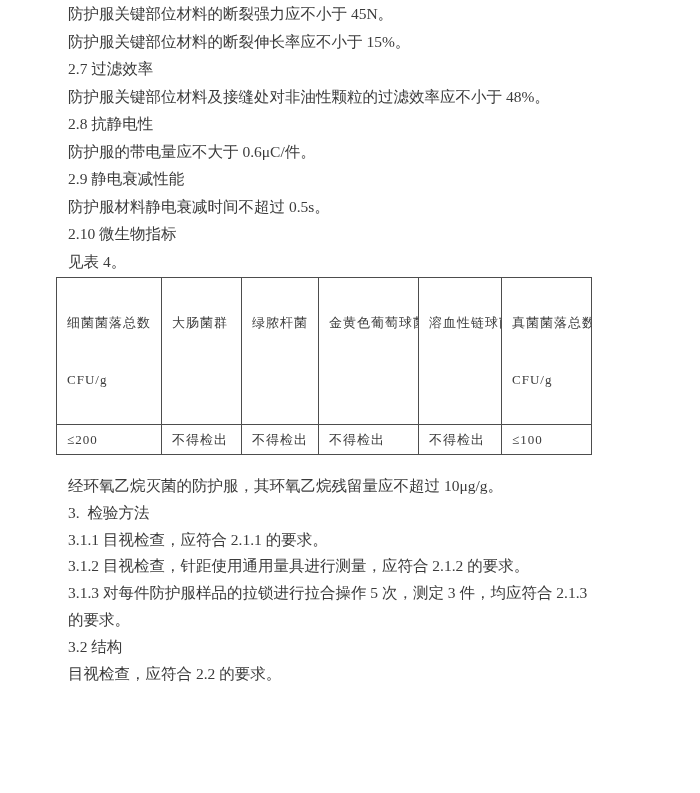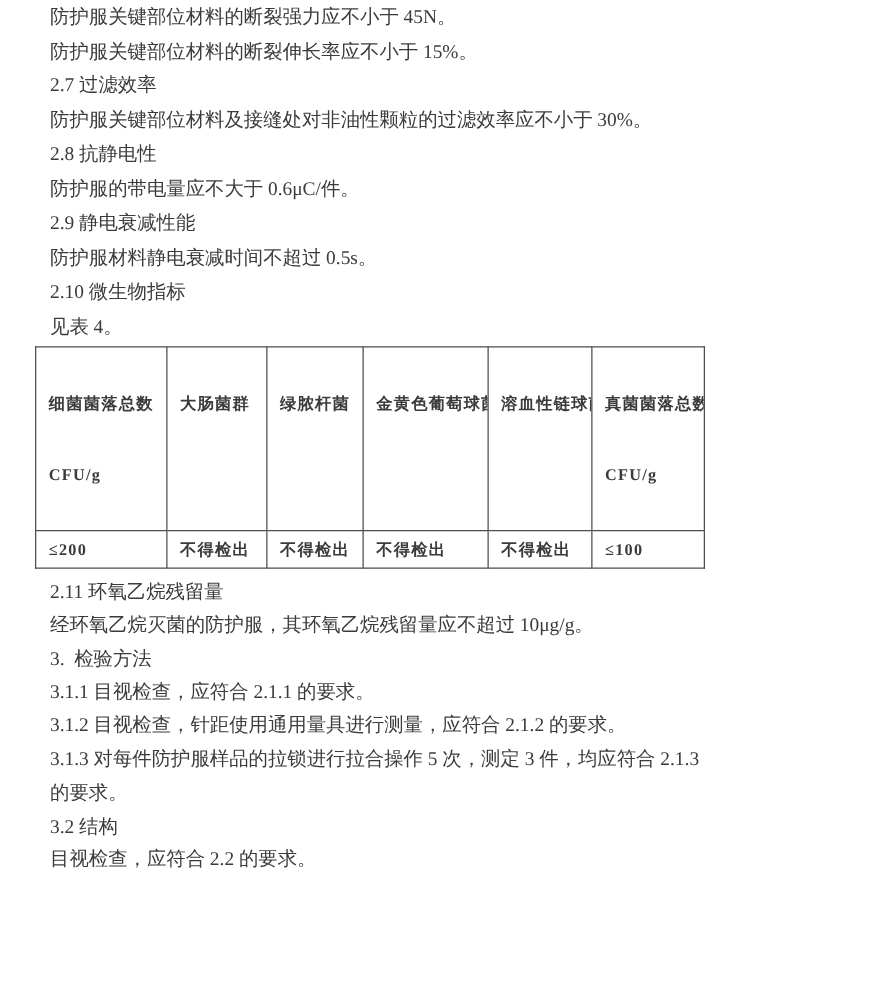--- a/index.html
+++ b/index.html
@@ -1,38 +1,37 @@
 <!DOCTYPE html>
 <html><head>
 <meta charset="utf-8">
 <style>
   html,body {margin:0; padding:0; background:#ffffff;}
   .page {
     position:relative;
     width:700px; height:793px;
     box-sizing:border-box;
-    padding:0 0 0 40px;
+    padding:0 0 0 68px;
     background:#ffffff;
     overflow:hidden;
     font-family:"Liberation Serif","DejaVu Serif",serif;
     color:#3b3b3b;
   }
   .line {
     height:27.5px; line-height:27.5px;
     font-size:15.5px;
     white-space:pre;
   }
   .post .line {height:26.8px; line-height:26.8px;}
   .line.bold {font-weight:normal;}
   table.doc-table {
     border-collapse:collapse;
     table-layout:fixed;
     width:535px;
-    margin:2px 0 6px -12px;
-    font-weight:bold;
+    margin:2px 0 18px -12px;
   }
   table.doc-table td {
     border:1px solid #4d4d4d;
     padding:0 0 0 10px;
     font-size:13px;
     letter-spacing:1px;
     white-space:pre;
     overflow:hidden;
   }
   .header-row td {vertical-align:top; padding-top:2px; height:50px;}
@@ -40,21 +39,21 @@
   .value-row td {height:29px; vertical-align:middle;}
 </style>
 </head>
 <body>
 
 <div class="page">
 
   <div class="line">防护服关键部位材料的断裂强力应不小于 45N。</div>
   <div class="line">防护服关键部位材料的断裂伸长率应不小于 15%。</div>
   <div class="line">2.7 过滤效率</div>
-  <div class="line">防护服关键部位材料及接缝处对非油性颗粒的过滤效率应不小于 30%。</div>
+  <div class="line">防护服关键部位材料及接缝处对非油性颗粒的过滤效率应不小于 48%。</div>
   <div class="line">2.8 抗静电性</div>
   <div class="line">防护服的带电量应不大于 0.6μC/件。</div>
   <div class="line">2.9 静电衰减性能</div>
   <div class="line">防护服材料静电衰减时间不超过 0.5s。</div>
   <div class="line">2.10 微生物指标</div>
   <div class="line">见表 4。</div>
 
   <table class="doc-table">
     <colgroup>
       <col style="width:105px">
@@ -96,21 +95,20 @@
       <td>不得检出</td>
       <td>不得检出</td>
       <td>不得检出</td>
       <td>不得检出</td>
       <td>≤100</td>
     </tr>
   </tbody>
     </table>
 
   <div class="post">
-    <div class="line">2.11 环氧乙烷残留量</div>
     <div class="line">经环氧乙烷灭菌的防护服，其环氧乙烷残留量应不超过 10μg/g。</div>
     <div class="line bold">3.  检验方法</div>
     <div class="line">3.1.1 目视检查，应符合 2.1.1 的要求。</div>
     <div class="line">3.1.2 目视检查，针距使用通用量具进行测量，应符合 2.1.2 的要求。</div>
     <div class="line">3.1.3 对每件防护服样品的拉锁进行拉合操作 5 次，测定 3 件，均应符合 2.1.3</div>
     <div class="line">的要求。</div>
     <div class="line">3.2 结构</div>
     <div class="line">目视检查，应符合 2.2 的要求。</div>
 
   </div>

